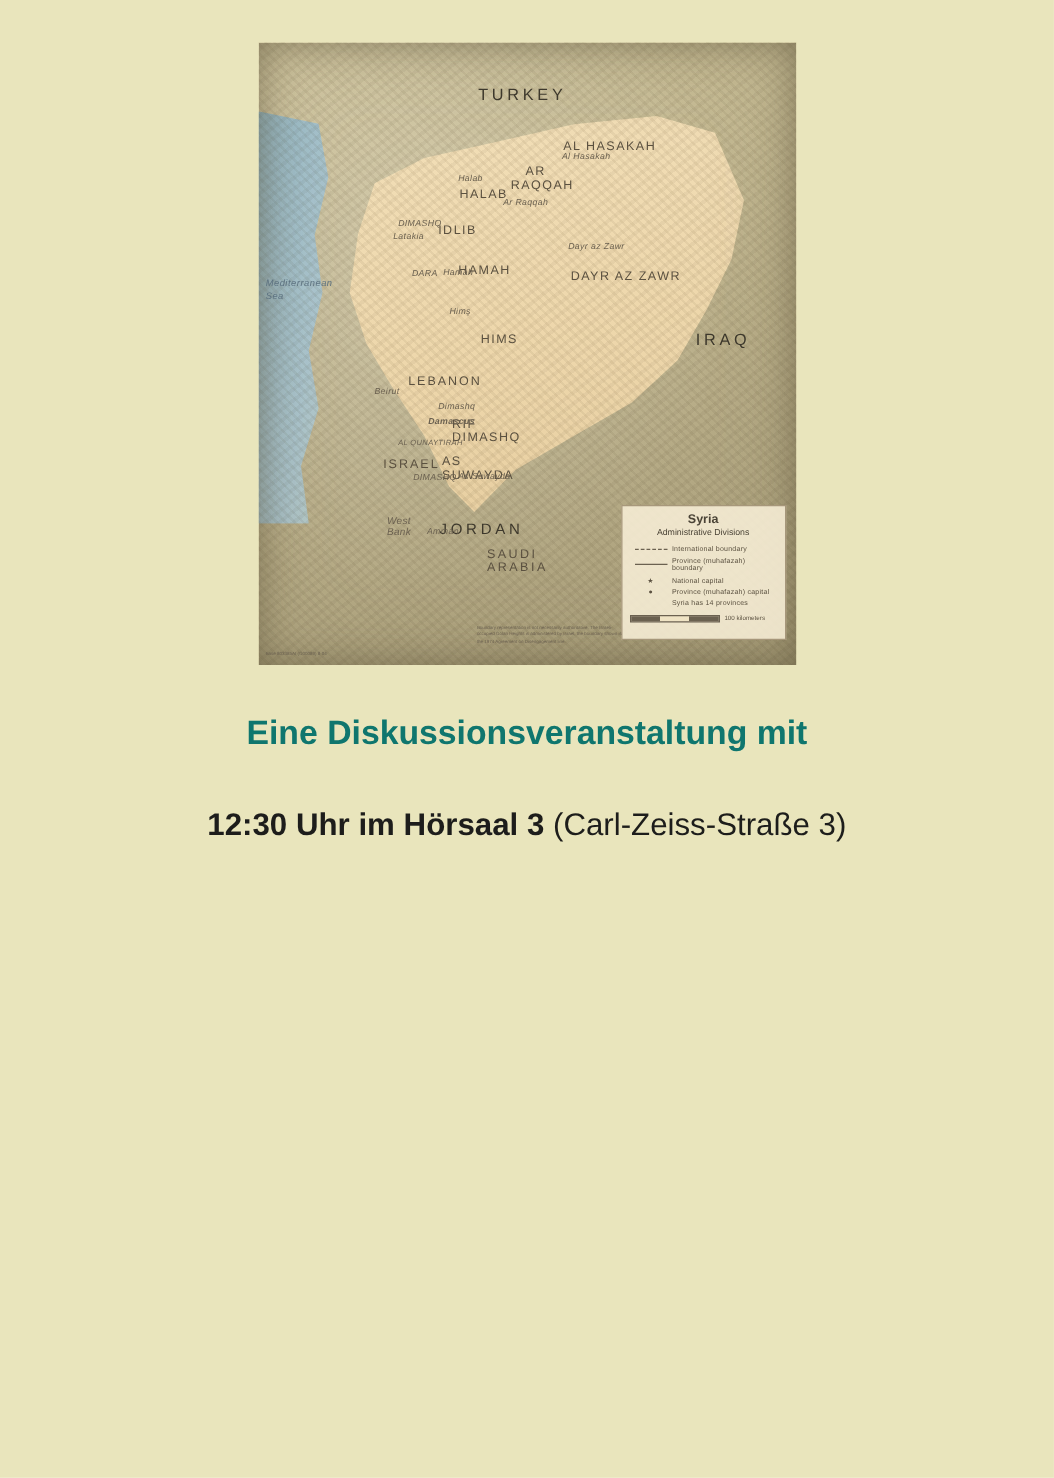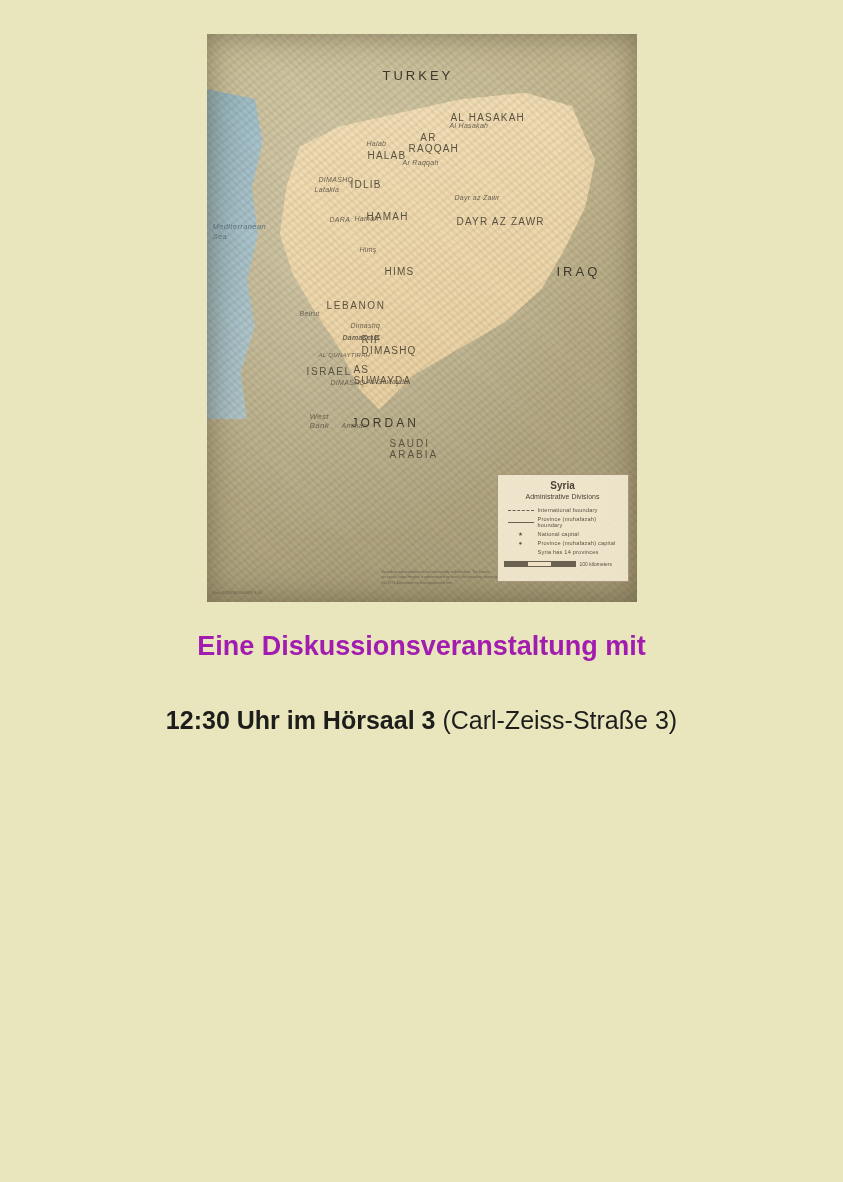--- a/index.html
+++ b/index.html
@@ -32,21 +32,21 @@
     line-height: 1.42;
     letter-spacing: -0.2px;
     width: 700px;
   }
   .title-line {
     display: block;
   }
   .map-wrap {
     margin-top: 34px;
     width: 430px;
-    height: 568px;
+    height: 498px;
     position: relative;
   }
   
   .map-frame {
     position: absolute;
     inset: 0;
     background:
       radial-gradient(ellipse at 30% 35%, rgba(255,255,255,0.20), rgba(0,0,0,0) 60%),
       linear-gradient(160deg, #cfc49c 0%, #bfb48e 45%, #a79c78 100%);
     filter: none;
@@ -193,24 +193,24 @@
   .map-credit2 {
     position: absolute;
     left: 6px;
     bottom: 6px;
     width: 120px;
     font-size: 3.6px;
     line-height: 1.5;
     color: #6b6150;
   }
   .subtitle {
-    margin-top: 29px;
+    margin-top: 39px;
     font-size: 27px;
     font-weight: bold;
-    color: #a21caf;
+    color: #0f766e;
     text-align: center;
   }
   .speakers {
     margin-top: 22px;
     text-align: center;
     color: #1d1d1b;
     font-size: 25px;
     line-height: 1.62;
   }
   .footer {

